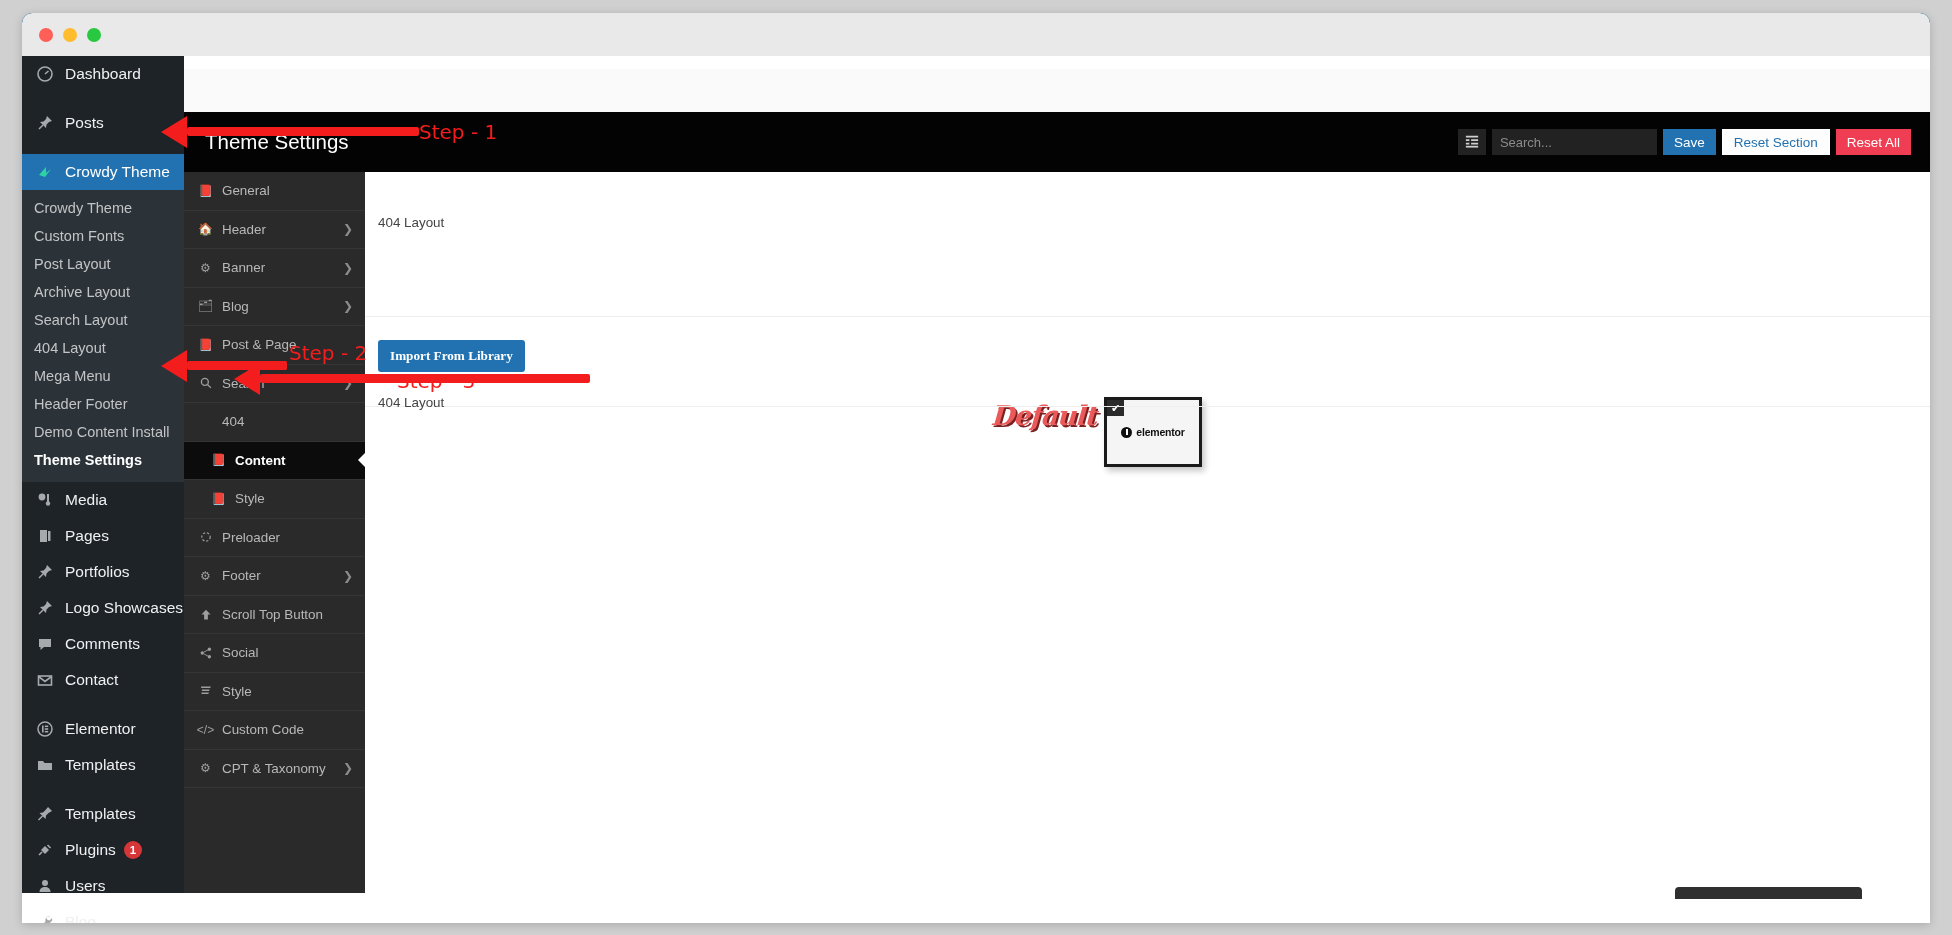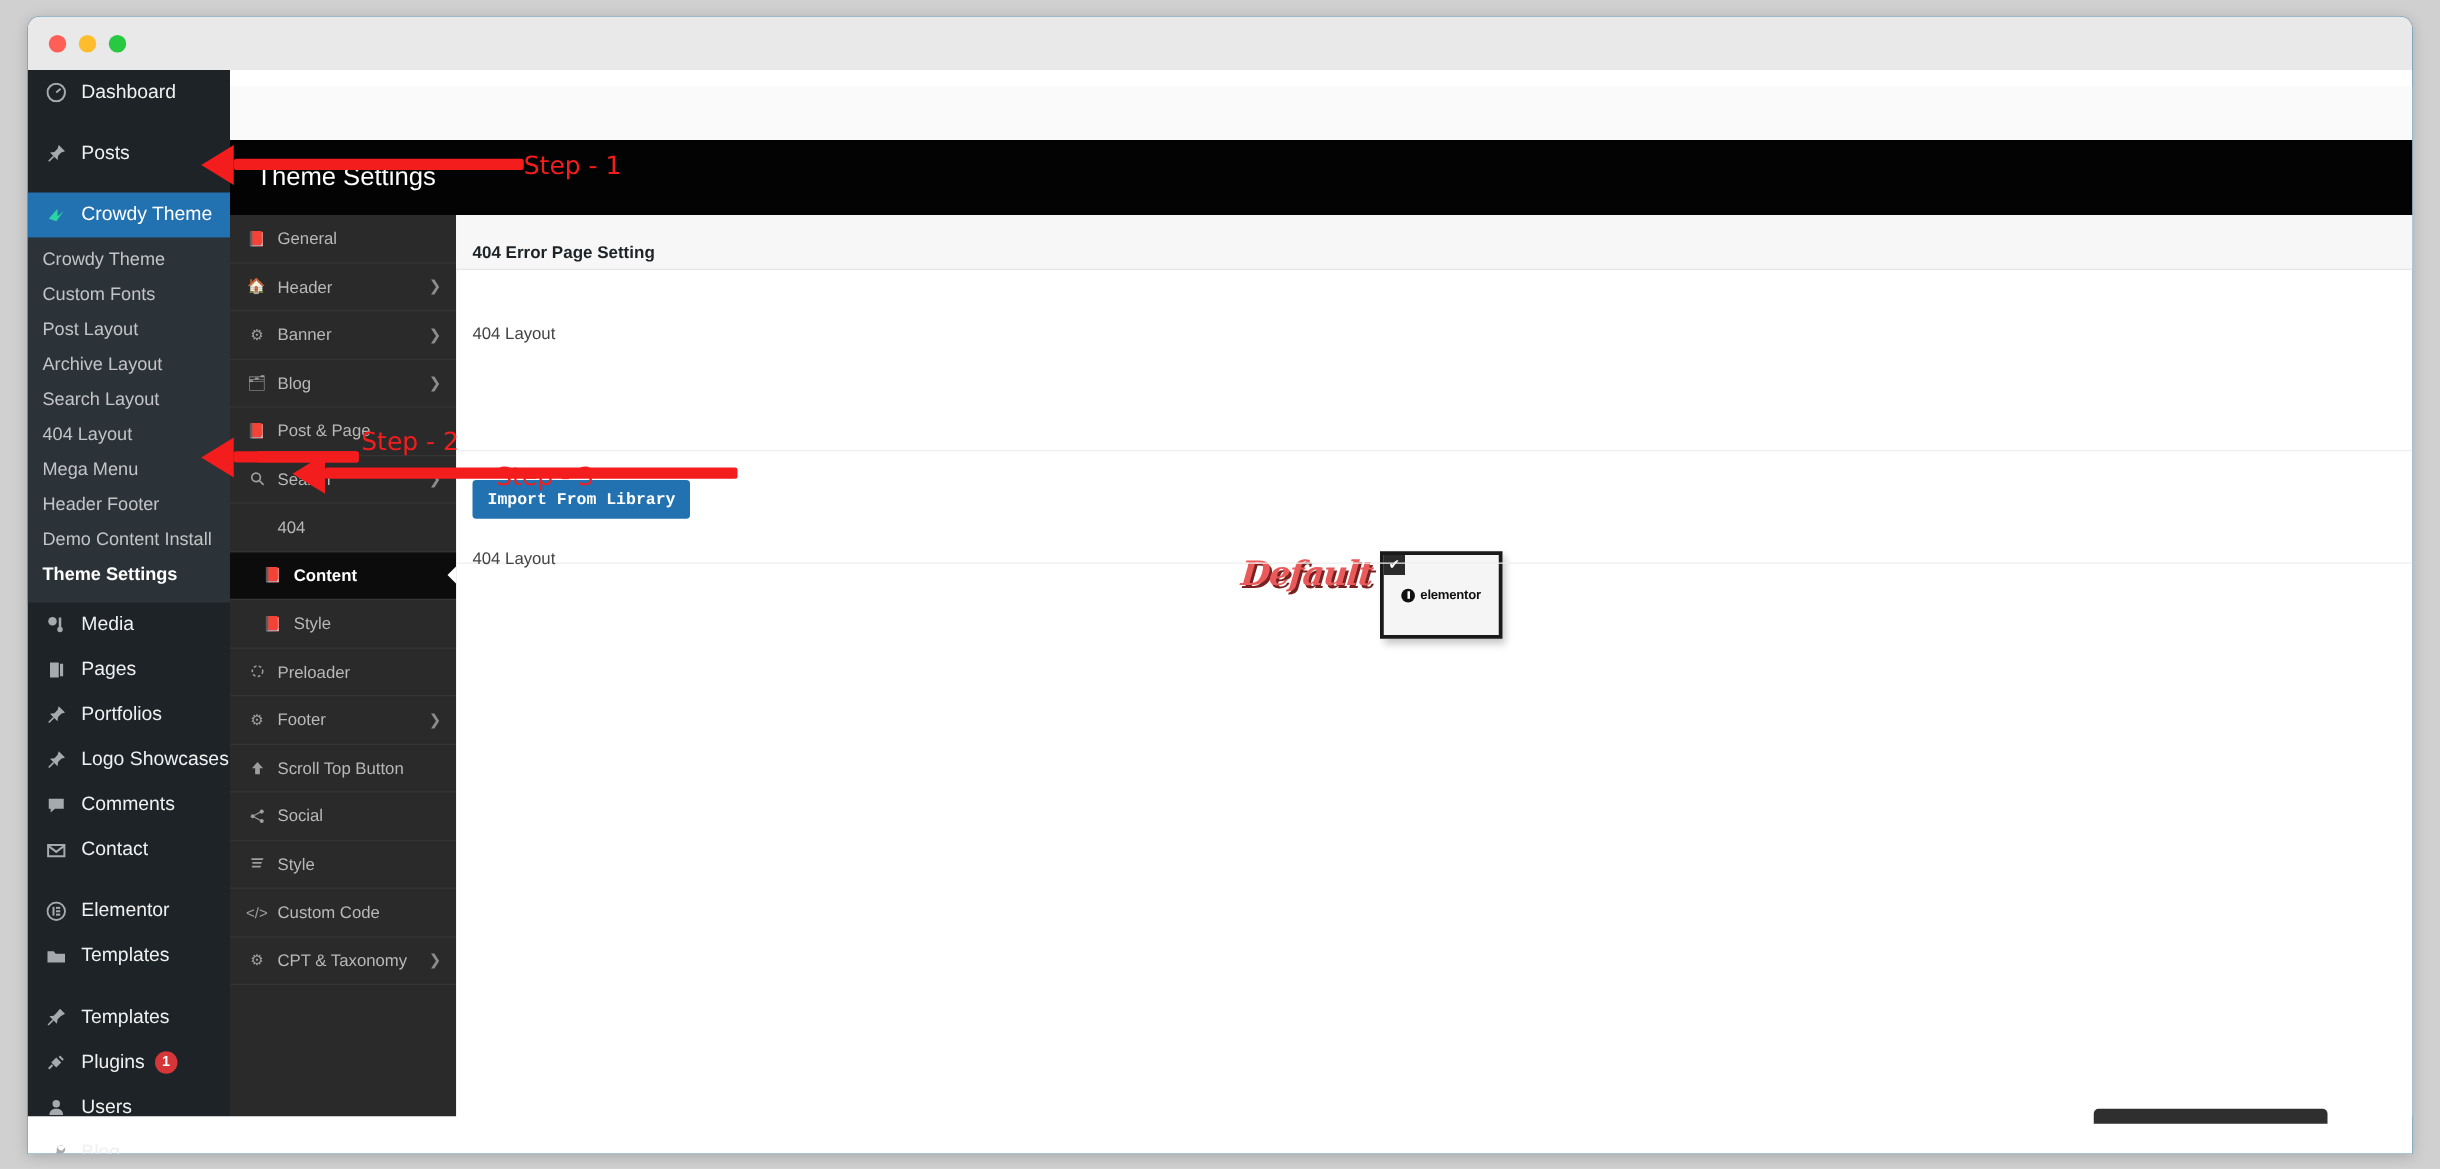--- a/index.html
+++ b/index.html
@@ -229,21 +229,21 @@
     width: 2px; height: 6px; background: #fff;
   }
 
   #import-block { padding: 23px 0 0 13px; height: 90px; position: relative; }
   #import-button {
     display: inline-block;
     background: #2271b1; color: #fff;
     font-size: 13.2px; font-weight: bold;
     padding: 8px 12px; border: none; border-radius: 3px;
     cursor: pointer;
-    font-family: Liberation Mono, monospace;
+    font-family: Liberation Serif, serif;
   }
   #import-caption {
     position: absolute; left: 13px; top: 78px;
     font-size: 13.4px; color: #444;
   }
 
   #bottom-strip {
     position: absolute; left: 1310px; bottom: -6px;
     width: 187px; height: 12px;
     background: #2f2f2f; border-radius: 4px 4px 0 0;
@@ -455,20 +455,40 @@
         </span>
         <span>Blog</span>
       </div>
     </nav>
 
     <div id="redux">
 
       <div id="redux-header">
         <h1 id="redux-title">Theme Settings</h1>
 
+        <div id="redux-header-right">
+          <button class="sq-btn">
+            <span>
+              <svg width="14" height="14" viewBox="0 0 16 16">
+                <rect x="1" y="2" width="14" height="2" fill="#cfcfcf"></rect>
+                <rect x="1" y="6" width="4" height="2" fill="#cfcfcf"></rect>
+                <rect x="7" y="6" width="8" height="2" fill="#cfcfcf"></rect>
+                <rect x="1" y="10" width="4" height="2" fill="#cfcfcf"></rect>
+                <rect x="7" y="10" width="8" height="2" fill="#cfcfcf"></rect>
+                <rect x="1" y="13.5" width="14" height="2" fill="#cfcfcf"></rect>
+              </svg>
+            </span>
+          </button>
+
+          <input id="search-box" type="text" placeholder="Search..." style="">
+
+          <button class="txt-btn" id="save-button">Save</button>
+          <button class="txt-btn" id="reset-section-btn">Reset Section</button>
+          <button class="txt-btn" id="reset-all-btn">Reset All</button>
+        </div>
       </div>
 
       <nav id="redux-nav">
 
         <div class="nav-item plain">
           <span class="ic">📕</span>
           <span>General</span>
         </div>
 
         <div class="nav-item plain">
@@ -572,23 +592,20 @@
 
         <div class="nav-item plain">
           <span class="ic">⚙</span>
           <span>CPT &amp; Taxonomy</span>
           <span class="chev">❯</span>
         </div>
       </nav>
 
       <section id="redux-main">
 
-        <div id="section-head">
-          <span id="section-title">404 Error Page Setting</span>
-        </div>
 
         <div class="field-block" id="layout-block">
           <span class="field-label">404 Layout</span>
 
           <span id="default-label">Default</span>
 
           <div id="layout-card">
             <span id="layout-card-check">✔</span>
             <span id="elementor-logo">
               <span id="elementor-mark"></span>

